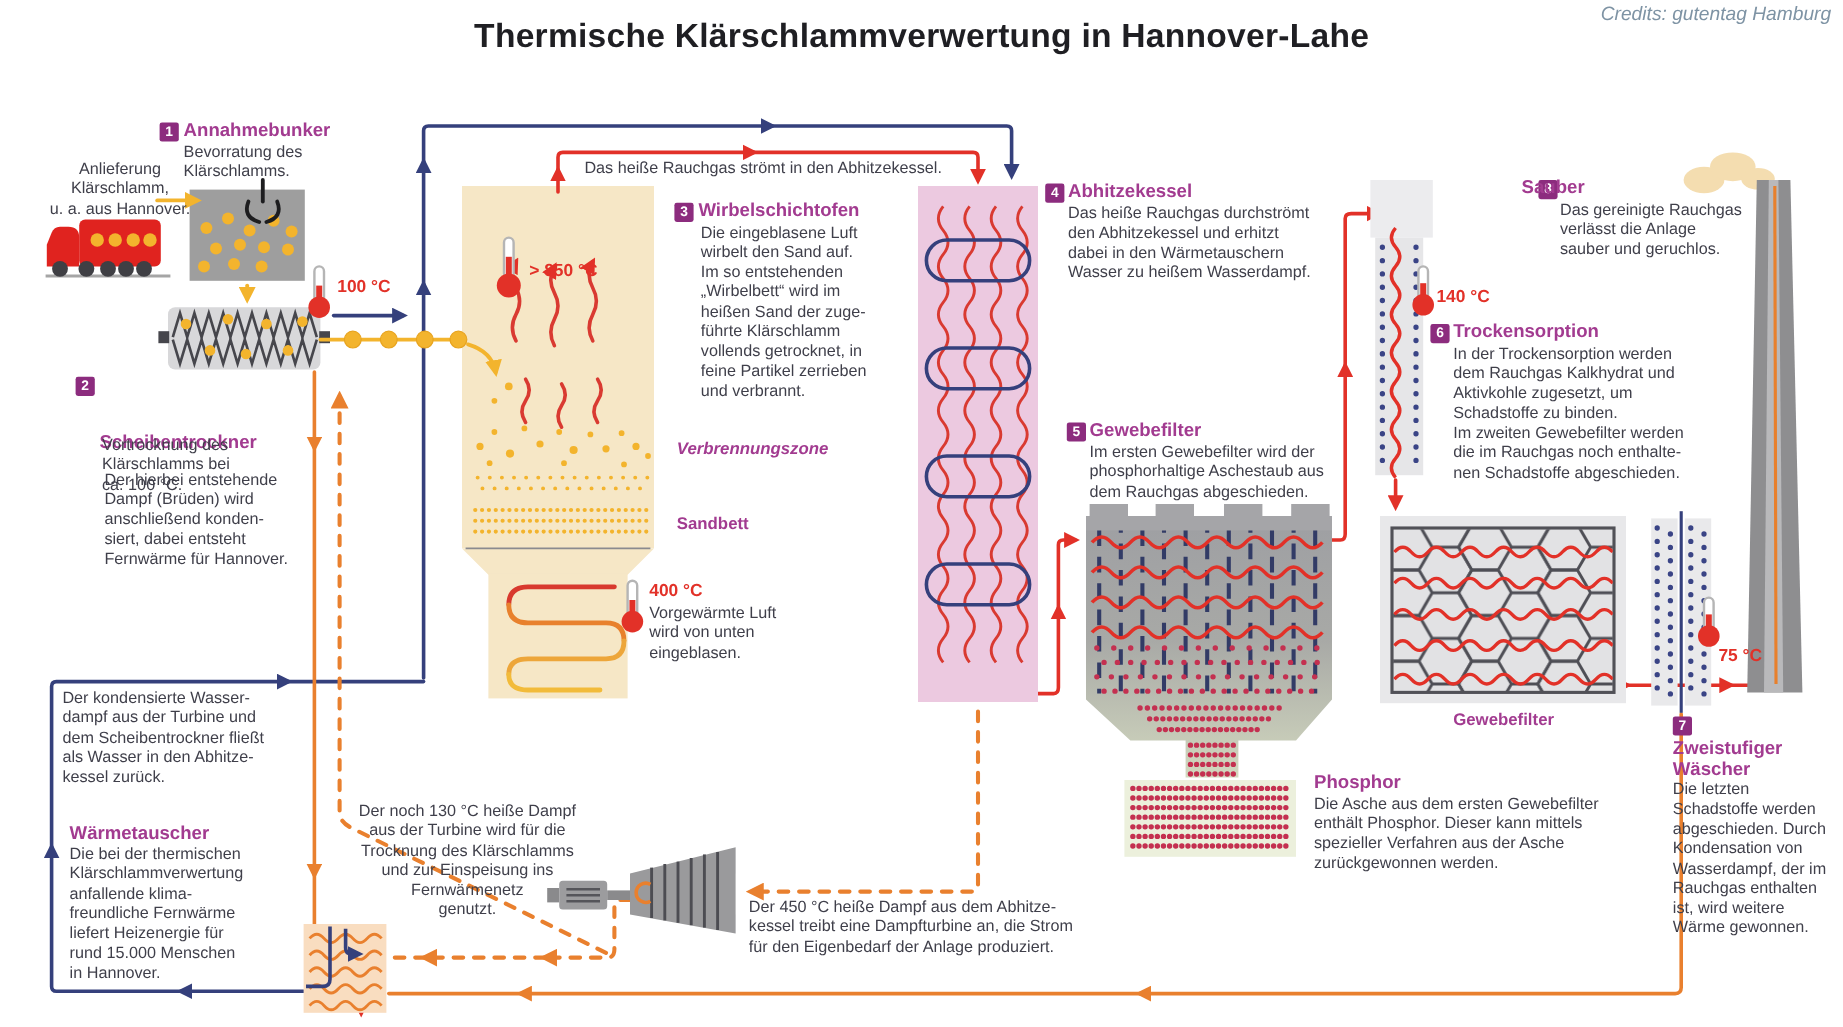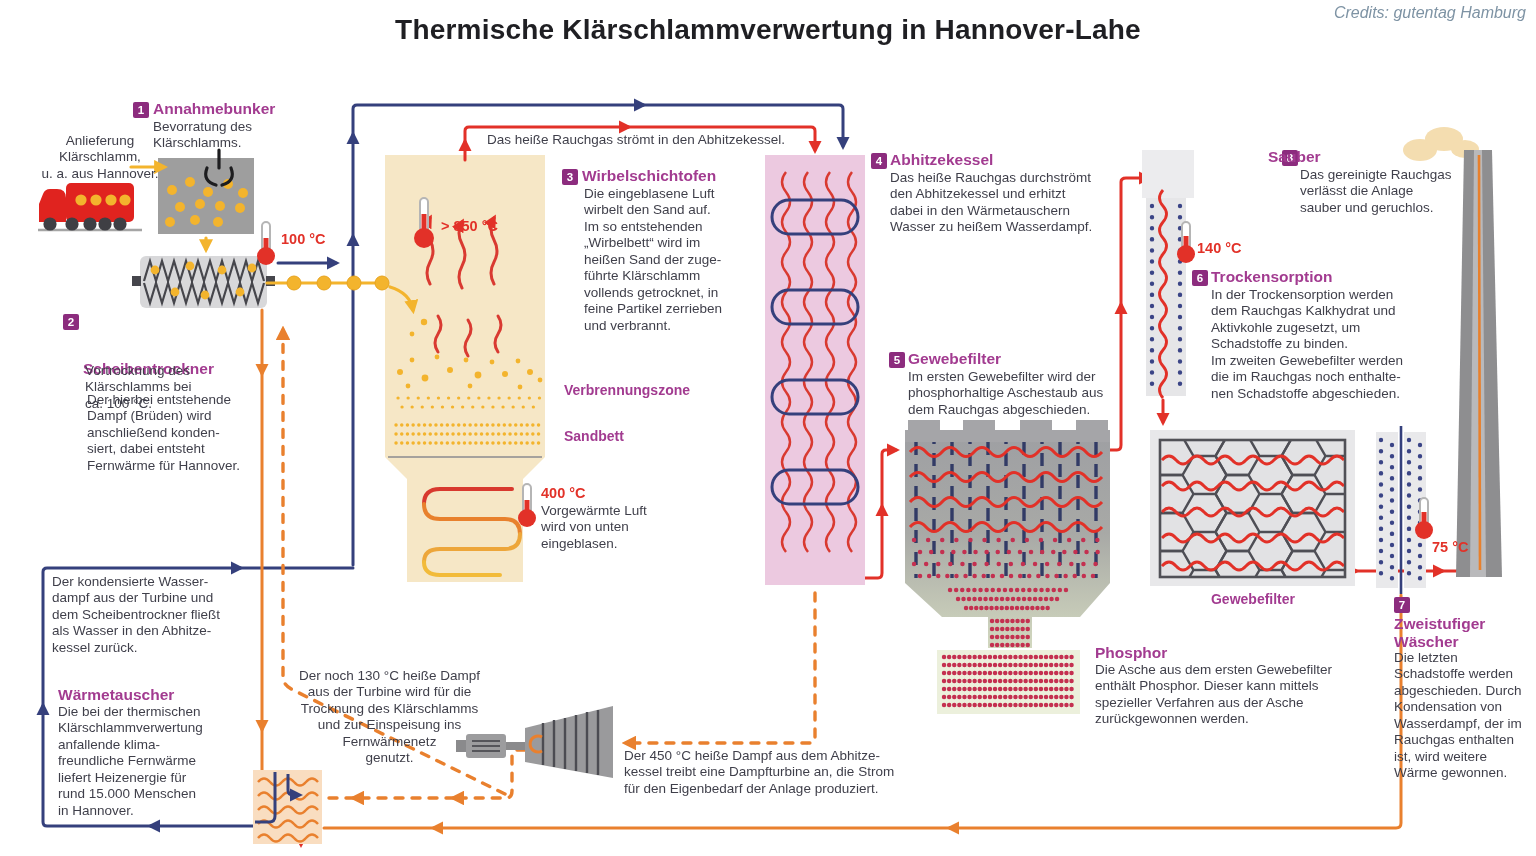--- a/index.html
+++ b/index.html
@@ -500,21 +500,21 @@
 aus der Turbine wird für die
 Trocknung des Klärschlamms
 und zur Einspeisung ins
 Fernwärmenetz
 genutzt.</div>
 <div class="tb" style="left:624px;top:748px;width:320px;">Der 450 °C heiße Dampf aus dem Abhitze-
 kessel treibt eine Dampfturbine an, die Strom
 für den Eigenbedarf der Anlage produziert.</div>
 <div class="tb" style="left:487px;top:132px;width:330px;">Das heiße Rauchgas strömt in den Abhitzekessel.</div>
 
-<div class="zlabel" style="left:564px;top:382px;">Verbrennungszone</div>
+<div class="zlabel" style="left:564px;top:365px;font-style:italic;">Verbrennungszone</div>
 <div class="zlabel" style="left:564px;top:428px;">Sandbett</div>
 <div class="zlabel ctr" style="left:1148px;top:591px;width:210px;text-align:center;">Gewebefilter</div>
 
 <div class="temp" style="left:281px;top:231px;">100 °C</div>
 <div class="temp" style="left:441px;top:218px;">&gt; 850 °C</div>
 <div class="temp" style="left:541px;top:485px;">400 °C</div>
 <div class="tb" style="left:541px;top:503px;width:130px;">Vorgewärmte Luft
 wird von unten
 eingeblasen.</div>
 <div class="temp" style="left:1197px;top:240px;">140 °C</div>

